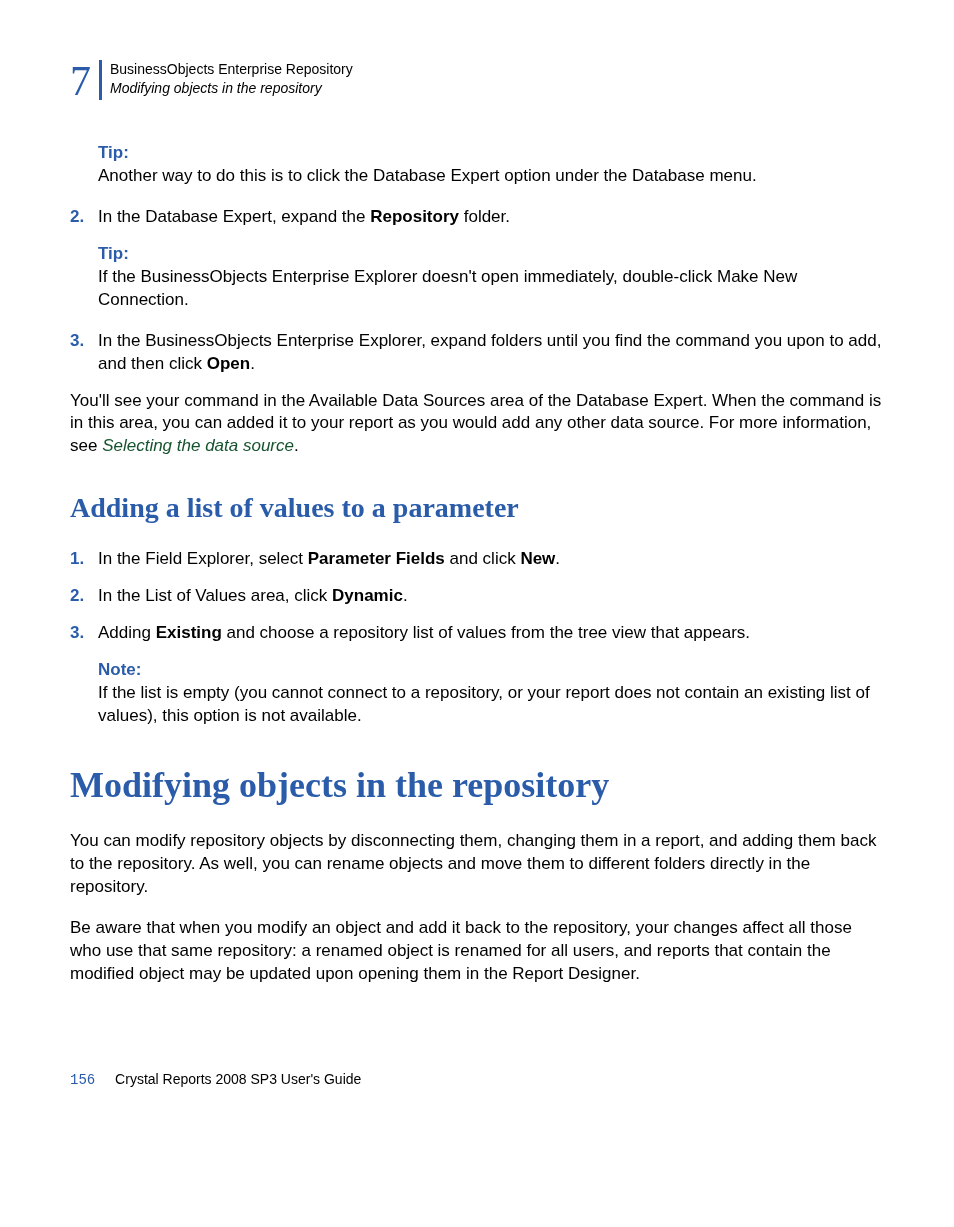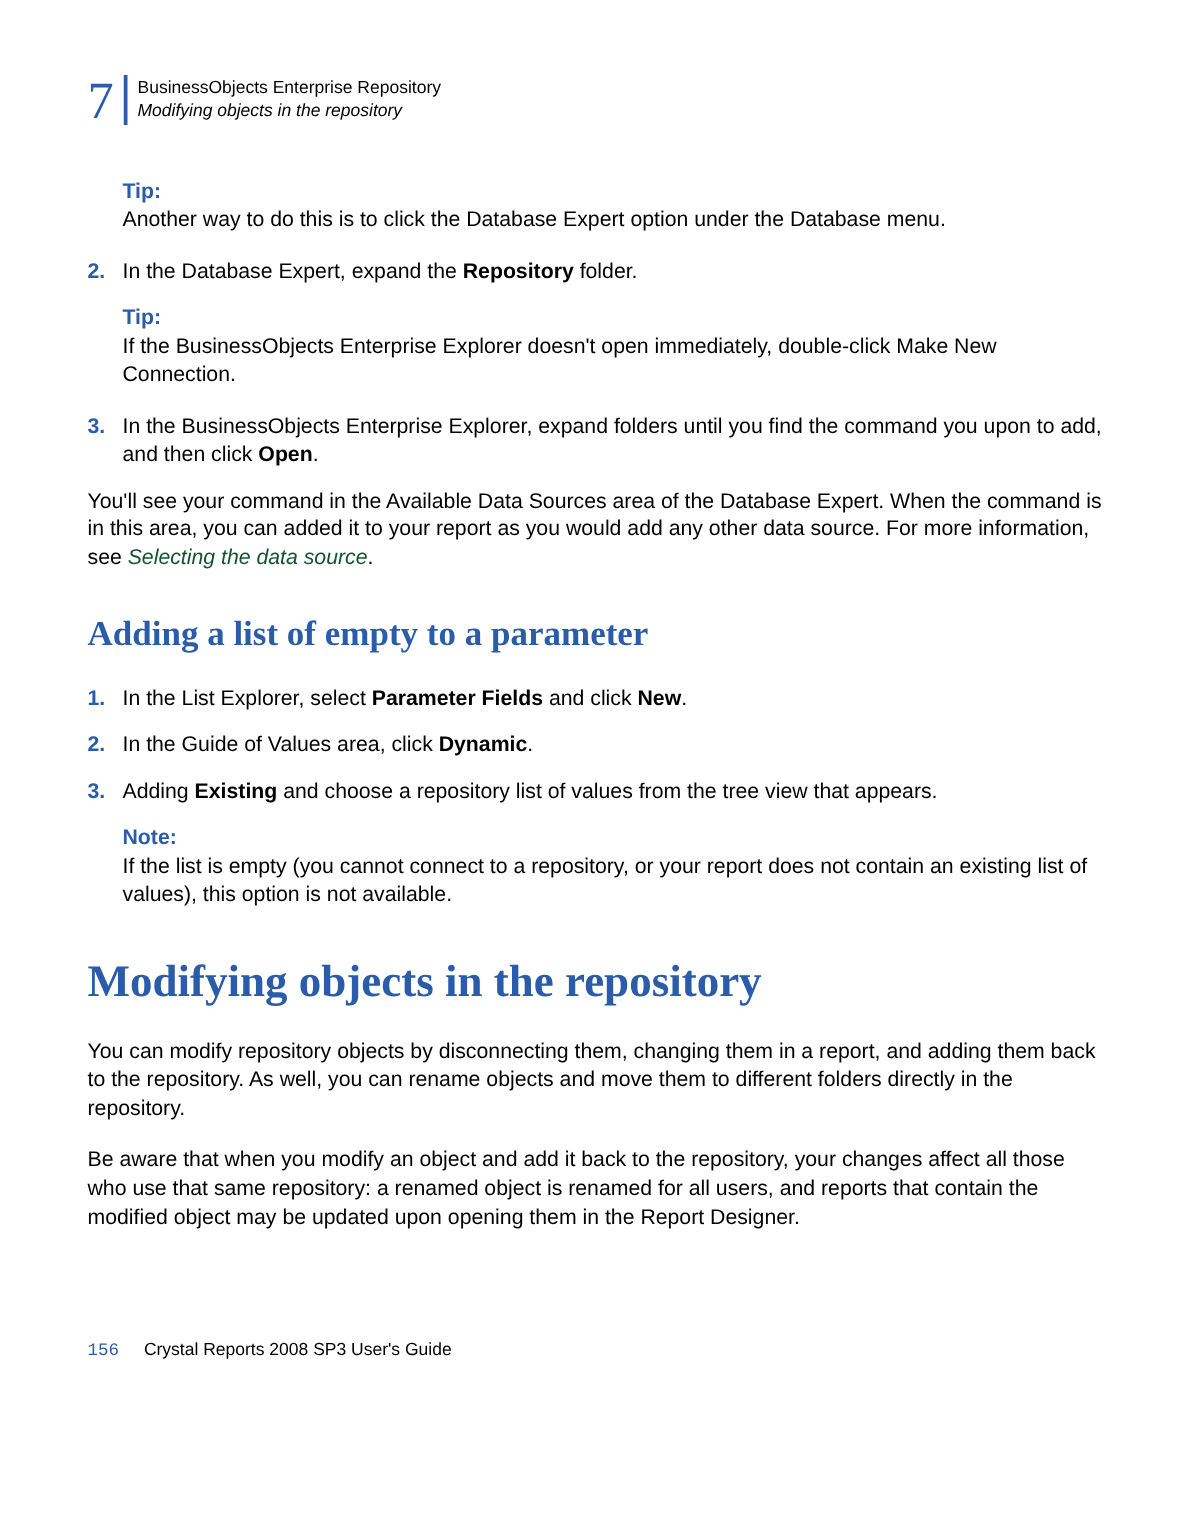--- a/index.html
+++ b/index.html
@@ -125,35 +125,35 @@
       <span>In the BusinessObjects Enterprise Explorer, expand folders until you find the command you upon to add, and then click </span><span class="bold">Open</span><span>.</span>
     </div>
   </div>
 
   <div class="para">
     <span>You'll see your command in the Available Data Sources area of the Database Expert. When the command is in this area, you can added it to your report as you would add any other data source. For more information, see </span><span class="link">Selecting the data source</span><span>.</span>
   </div>
 
 </div>
 
-<h2 class="section-heading">Adding a list of empty to a parameter</h2>
+<h2 class="section-heading">Adding a list of values to a parameter</h2>
 
 <div class="content">
 
   <div class="step">
     <div class="step-num">1.</div>
     <div class="step-text">
-      <span>In the List Explorer, select </span><span class="bold">Parameter Fields</span><span> and click </span><span class="bold">New</span><span>.</span>
+      <span>In the Field Explorer, select </span><span class="bold">Parameter Fields</span><span> and click </span><span class="bold">New</span><span>.</span>
     </div>
   </div>
 
   <div class="step">
     <div class="step-num">2.</div>
     <div class="step-text">
-      <span>In the Guide of Values area, click </span><span class="bold">Dynamic</span><span>.</span>
+      <span>In the List of Values area, click </span><span class="bold">Dynamic</span><span>.</span>
     </div>
   </div>
 
   <div class="step">
     <div class="step-num">3.</div>
     <div class="step-text">
       <span>Adding </span><span class="bold">Existing</span><span> and choose a repository list of values from the tree view that appears.</span>
     </div>
   </div>
 

